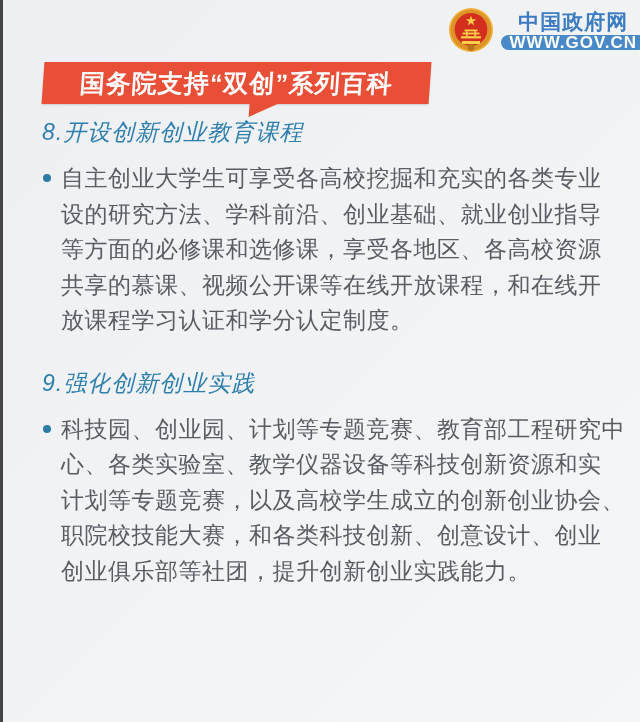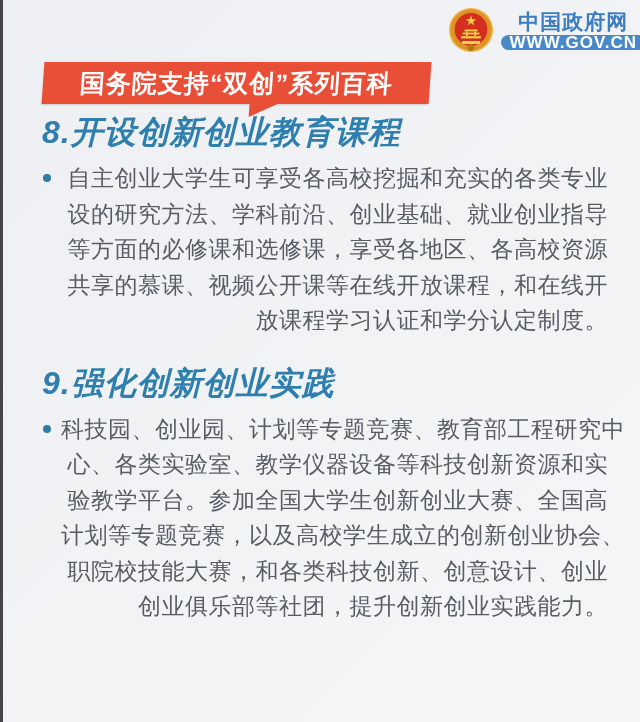--- a/index.html
+++ b/index.html
@@ -21,27 +21,27 @@
   .ribbon{
     position:absolute;left:43px;top:62px;width:387px;height:42px;background:#e94e37;
     transform:skewX(-4deg);display:flex;align-items:center;justify-content:center;
     box-shadow:0 1px 2px rgba(0,0,0,.15);
   }
   .ribbon-label{color:#ffffff;font-weight:bold;font-size:25px;letter-spacing:1px;white-space:nowrap;}
   .ribbon-tail{position:absolute;left:208px;top:42px;width:0;height:0;
     border-top:13px solid #e94e37;border-right:28px solid transparent;}
   
   .content{position:absolute;left:42px;top:116px;width:566px;}
-  .sec-heading{margin:0;font-size:32px;font-style:italic;font-weight:bold;
+  .sec-heading{margin:0;font-size:23px;font-style:italic;font-weight:normal;
     color:#2e7fae;letter-spacing:1px;line-height:32px;}
   .sec-heading.second{margin-top:28px;}
   .bullet-item{position:relative;margin-top:13px;padding-left:19px;}
   .bullet{position:absolute;left:1px;top:13px;width:8px;height:8px;border-radius:50%;background:#2c7ca3;}
   .para .text-line{font-size:23px;line-height:35.5px;color:#585d63;
-    letter-spacing:.5px;white-space:nowrap;text-align:right;}
+    letter-spacing:.5px;white-space:nowrap;}
 </style>
 </head>
 <body>
 
 <div class="page">
   <div class="left-edge"></div>
 
   <div class="logo">
     <span class="emblem">
       <svg width="46" height="46" viewBox="0 0 46 46">
@@ -84,21 +84,20 @@
       </div>
     </section>
 
     <section>
       <h2 class="sec-heading second">9.强化创新创业实践</h2>
       <div class="bullet-item">
         <span class="bullet"></span>
         <div class="para">
             <div class="text-line">科技园、创业园、计划等专题竞赛、教育部工程研究中</div>
             <div class="text-line">心、各类实验室、教学仪器设备等科技创新资源和实</div>
-            <div class="text-line">验教学平台。参加全国大学生创新创业大赛、全国高</div>
             <div class="text-line">计划等专题竞赛，以及高校学生成立的创新创业协会、</div>
             <div class="text-line">职院校技能大赛，和各类科技创新、创意设计、创业</div>
             <div class="text-line">创业俱乐部等社团，提升创新创业实践能力。</div>
           </div>
       </div>
     </section>
   </main>
 </div>
 
 </body></html>

